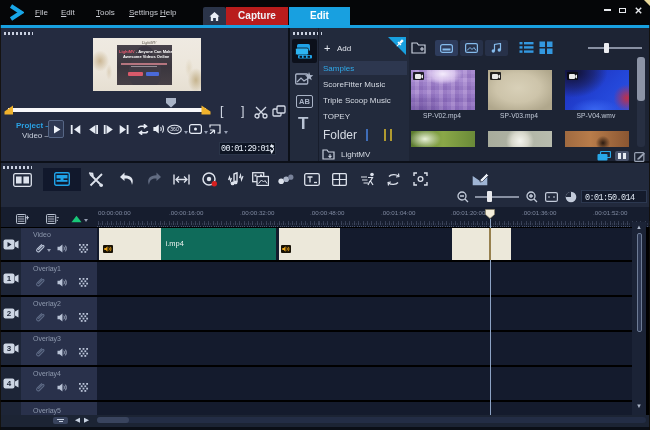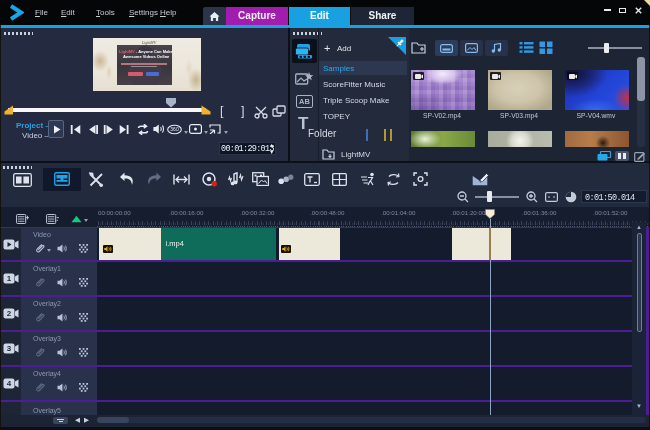--- a/index.html
+++ b/index.html
@@ -37,26 +37,24 @@
     <span class="abs" style="left:88px;margin-left:8px;"><u>T</u>ools</span>
     <span class="abs" style="left:121px;padding-left:8px;"><u>S</u>ettings</span>
     <span class="abs" style="left:160px;"><u>H</u>elp</span>
   </div>
 
   <div class="abs" style="left:203px;top:7px;width:23px;height:18px;background:#2b3449;border-radius:2px 2px 0 0;">
     <svg class="abs" style="left:6px;top:4px;" width="11" height="11" viewBox="0 0 12 12">
       <path d="M6 1 L11.5 6 L10 6 L10 11 L7.5 11 L7.5 7.5 L4.5 7.5 L4.5 11 L2 11 L2 6 L0.5 6 Z" fill="#e8ecf4"></path>
     </svg>
   </div>
-  <div class="abs" style="left:226px;top:7px;width:62px;height:18px;background:#a21caf;color:#f0f2f6;
+  <div class="abs" style="left:226px;top:7px;width:62px;height:18px;background:#b91c1c;color:#f0f2f6;
       font-size:10px;font-weight:bold;text-align:center;line-height:18px;">Capture</div>
   <div class="abs" style="left:289px;top:7px;width:61px;height:18px;background:#18a0e0;color:#fff;
       font-size:10px;font-weight:bold;text-align:center;line-height:18px;">Edit</div>
-  <div class="abs" style="left:351px;top:7px;width:63px;height:18px;background:#1d2537;color:#f0f2f6;
-      font-size:10px;font-weight:bold;text-align:center;line-height:18px;">Share</div>
 
   <div class="abs" style="left:604px;top:9px;width:7px;height:1.8px;background:#e8eaee;"></div>
   <div class="abs" style="left:619px;top:7.5px;width:7px;height:5.5px;border:1.4px solid #e8eaee;"></div>
   <svg class="abs" style="left:635px;top:7px;" width="7" height="7" viewBox="0 0 9 9">
     <path d="M1 1 L8 8 M8 1 L1 8" stroke="#e8eaee" stroke-width="1.8"></path>
   </svg>
   <svg class="abs" style="left:644px;top:0;" width="6" height="6" viewBox="0 0 6 6">
       <path d="M6 0 L6 6 L0 0 Z" fill="#e8d89a"></path>
     </svg>
 
@@ -196,23 +194,23 @@
       <path d="M0 0 L18 0 L18 18 Z" fill="#18a0e0"></path>
       <g transform="rotate(45 12 6)">
           <rect x="10.8" y="2" width="2.4" height="4" fill="#fff"></rect>
           <rect x="10" y="6" width="4" height="1.6" fill="#fff"></rect>
           <rect x="11.6" y="7.6" width="0.9" height="3" fill="#fff"></rect>
         </g>
     </svg>
     <div class="abs" style="left:29px;top:33px;width:88px;height:14px;background:#2d374f;"></div>
     <div class="abs" style="left:33px;top:36px;color:#2fa9e9;font-size:8px;">Samples</div>
     <div class="abs" style="left:33px;top:52px;color:#d6dbe4;font-size:8px;">ScoreFitter Music</div>
-    <div class="abs" style="left:33px;top:68px;color:#d6dbe4;font-size:8px;">Triple Scoop Make</div>
+    <div class="abs" style="left:33px;top:68px;color:#d6dbe4;font-size:8px;">Triple Scoop Music</div>
     <div class="abs" style="left:33px;top:84px;color:#d6dbe4;font-size:8px;">TOPEY</div>
-    <div class="abs" style="left:18px;top:100px;color:#d6dbe4;font-size:10px;">Folder</div>
+    <div class="abs" style="left:33px;top:100px;color:#d6dbe4;font-size:12px;">Folder</div>
     <div class="abs" style="left:76px;top:101px;width:1.6px;height:12px;background:#3f6db8;"></div>
     <div class="abs" style="left:94px;top:101px;width:1.6px;height:12px;background:#b09a30;"></div>
     <div class="abs" style="left:100px;top:101px;width:1.6px;height:12px;background:#b09a30;"></div>
     <svg class="abs" style="left:32px;top:120px;" width="15" height="12" viewBox="0 0 15 12">
       <path d="M1 2 L5 2 L6.5 4 L12 4 L12 11 L1 11 Z" fill="none" stroke="#c9d0de" stroke-width="1.2"></path>
       <path d="M8 6 L8 9 M6.5 7.8 L8 9.4 L9.5 7.8" stroke="#c9d0de" stroke-width="1.1" fill="none"></path>
     </svg>
     <div class="abs" style="left:51px;top:122px;color:#d6dbe4;font-size:8px;">LightMV</div>
 
     <div class="abs" style="left:119px;top:0;width:241px;height:133px;background:#1d2434;"></div>
@@ -427,21 +425,21 @@
     <rect x="0.6" y="0.6" width="11.8" height="8.8" rx="1.5" fill="none" stroke="#c3cbda" stroke-width="1.2"></rect>
     <path d="M3 5 L5 5 M8 5 L10 5" stroke="#c3cbda" stroke-width="1.2"></path>
   </svg>
   <svg class="abs" style="left:565px;top:191px;" width="12" height="12" viewBox="0 0 12 12">
     <circle cx="6" cy="6" r="5.3" fill="#c3cbda"></circle>
     <path d="M6 6 L6 0.8 A5.2 5.2 0 0 0 0.8 6 Z" fill="#222a3d"></path>
   </svg>
   <div class="abs" style="left:581px;top:190px;width:66px;height:13px;background:#141b2c;border:1px solid #2c3850;"></div>
   <div class="abs" style="left:585px;top:193px;color:#dfe7f2;font-size:8.5px;font-family:'Liberation Mono',monospace;letter-spacing:-0.6px;">0:01:50.014</div>
 
-  <div class="abs" id="timeline" style="left:0;top:207px;width:650px;height:223px;background:#4c1d95;">
+  <div class="abs" id="timeline" style="left:0;top:207px;width:650px;height:223px;background:#000000;">
 
     <div class="abs" style="left:0;top:0;width:650px;height:20px;background:#161d2e;"></div>
     <svg class="abs" style="left:16px;top:7px;" width="13" height="10" viewBox="0 0 14 11">
       <rect x="0.5" y="0.5" width="10" height="10" rx="1" fill="none" stroke="#c3cbda" stroke-width="1.1"></rect>
       <path d="M2 3 L9 3 M2 5.5 L9 5.5 M2 8 L9 8" stroke="#c3cbda" stroke-width="1"></path>
       <path d="M12.5 2 L12.5 6 M10.5 4 L14.5 4" stroke="#c3cbda" stroke-width="1"></path>
     </svg>
     <svg class="abs" style="left:46px;top:7px;" width="13" height="10" viewBox="0 0 14 11">
       <rect x="0.5" y="0.5" width="10" height="10" rx="1" fill="none" stroke="#c3cbda" stroke-width="1.1"></rect>
       <path d="M2 3 L9 3 M2 5.5 L9 5.5 M2 8 L9 8" stroke="#c3cbda" stroke-width="1"></path>

